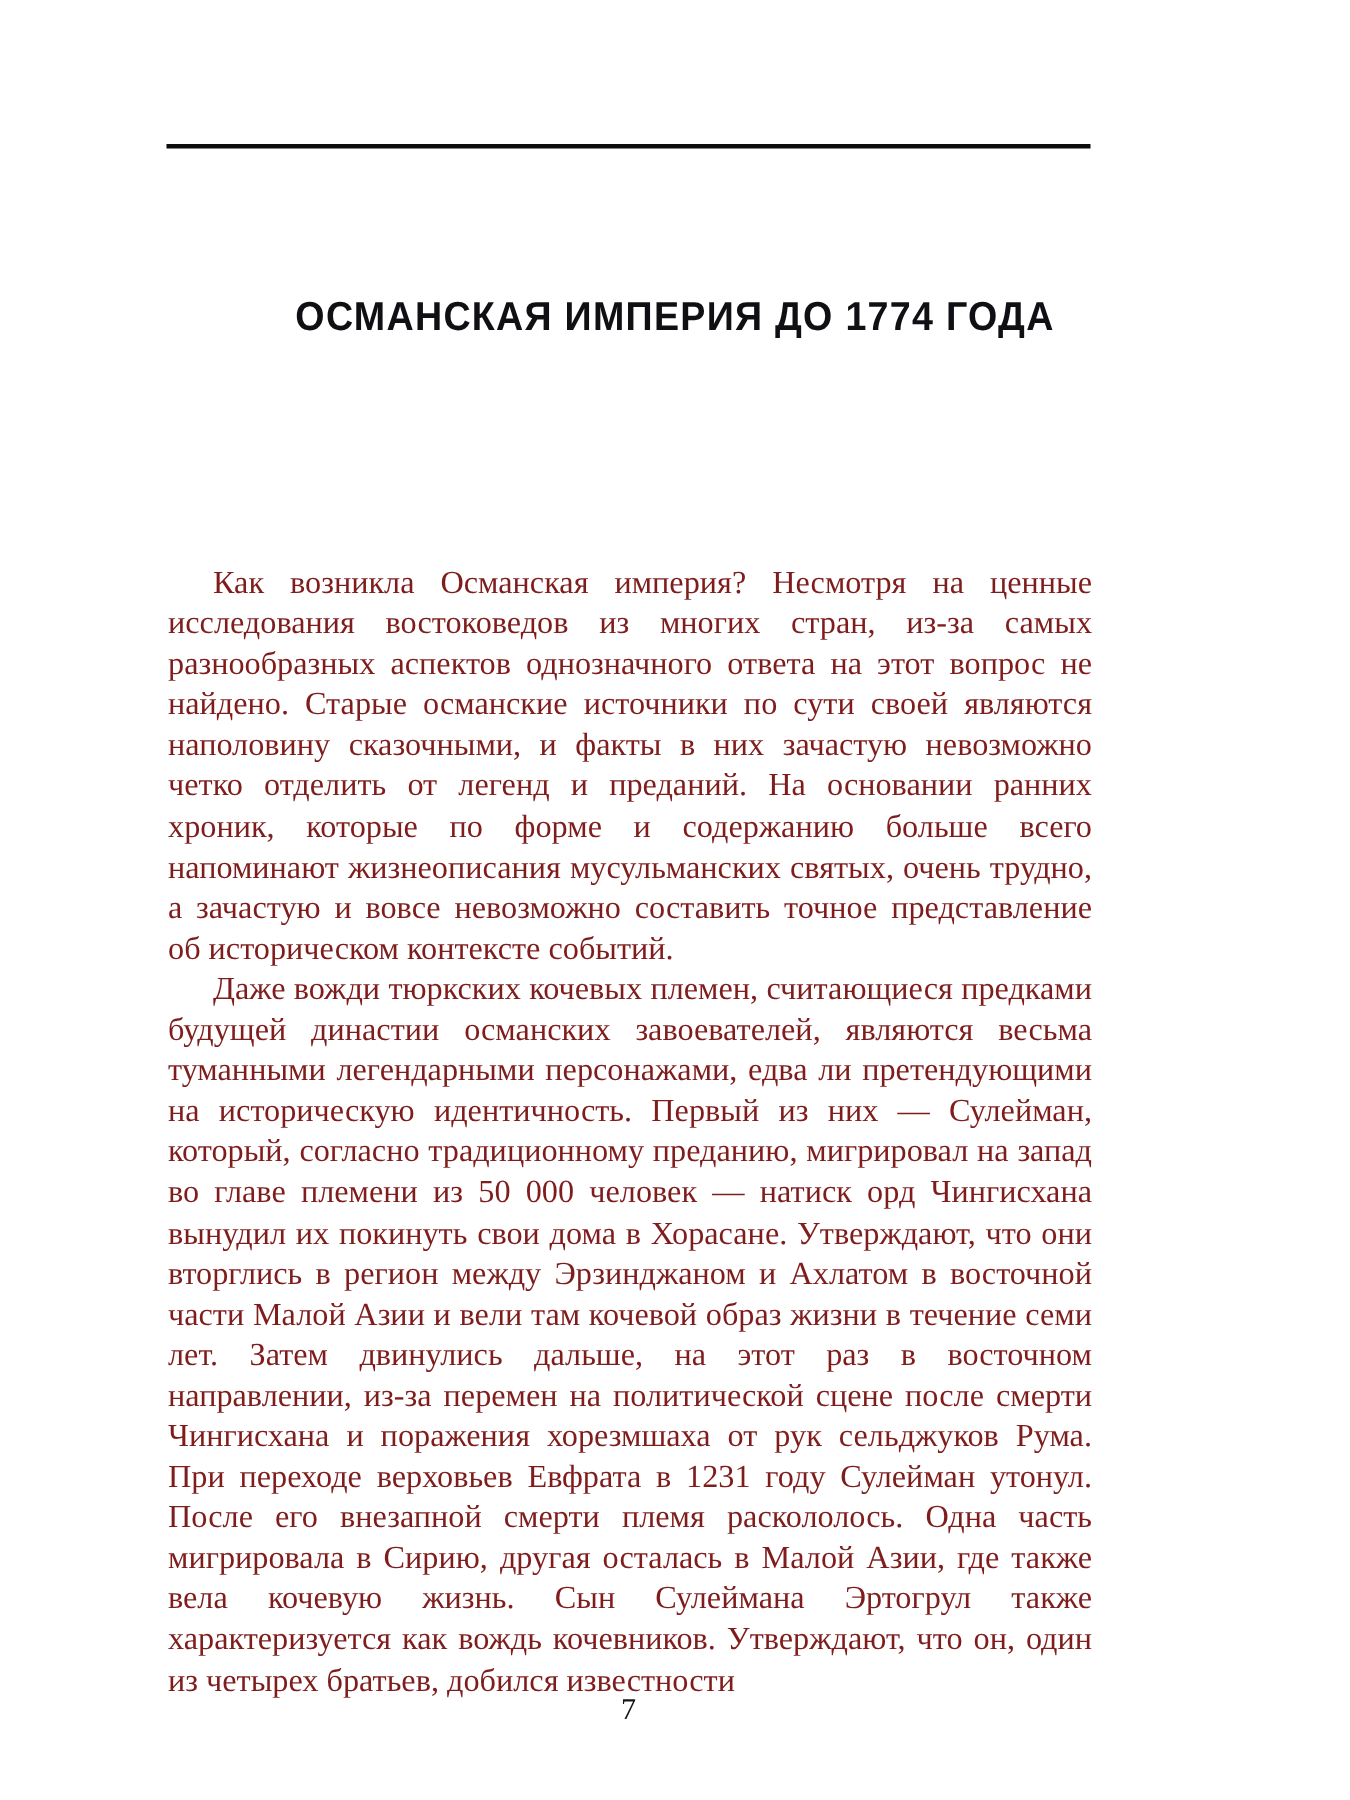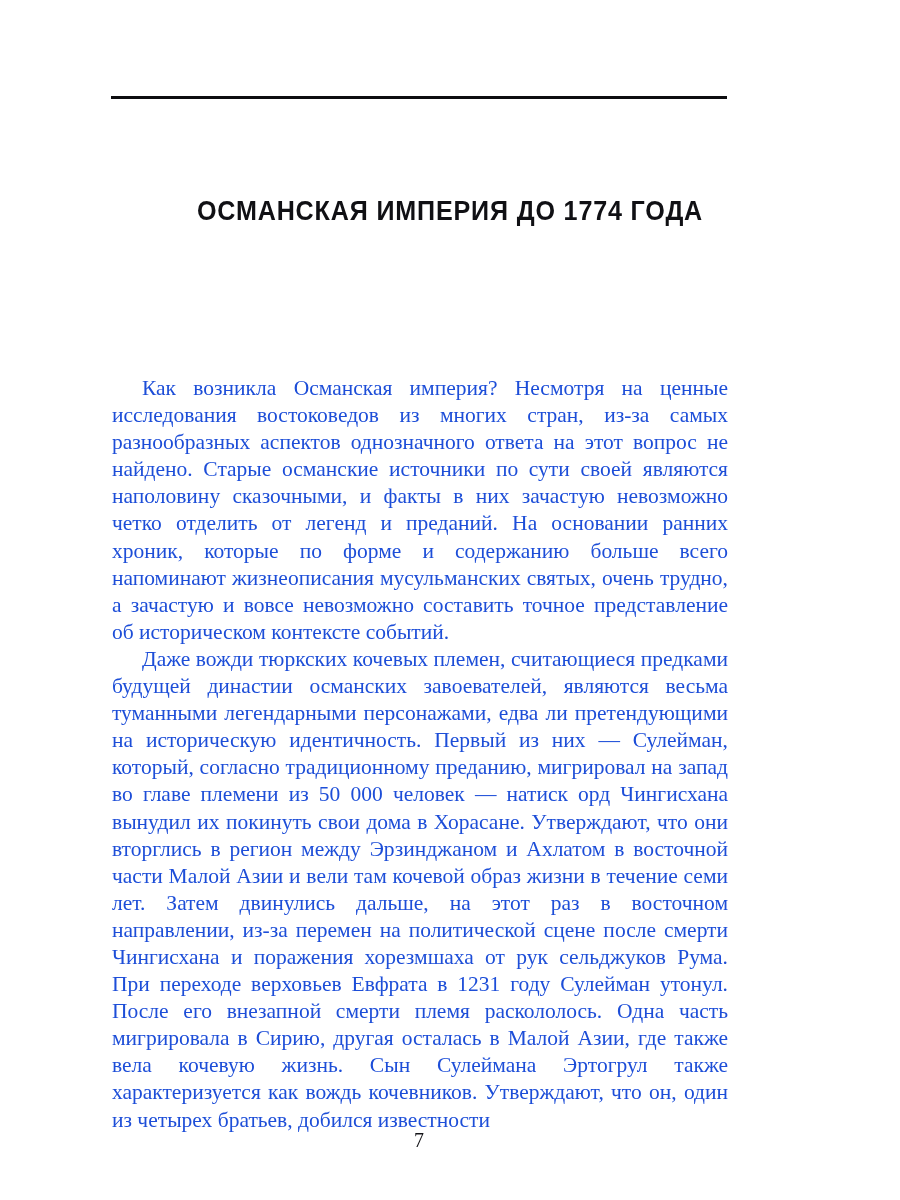--- a/index.html
+++ b/index.html
@@ -55,21 +55,21 @@
   
   .textblock {
     position: absolute;
     left: 112px;
     top: 375px;
     width: 616px;
     font-size: 21.5px;
     line-height: 27.1px;
     text-align: justify;
     text-justify: inter-word;
-    color: #1d4ed8;
+    color: #7f1d1d;
     -webkit-font-smoothing: antialiased;
   }
 
   .textblock p {
     margin: 0;
     text-indent: 30px;
     hyphens: manual;
   }
 
   

